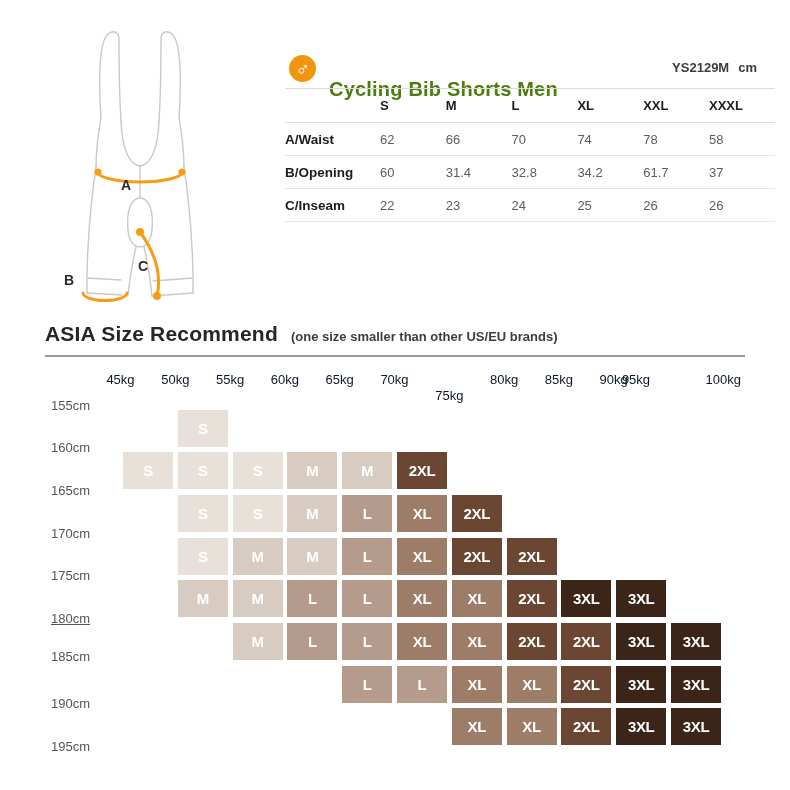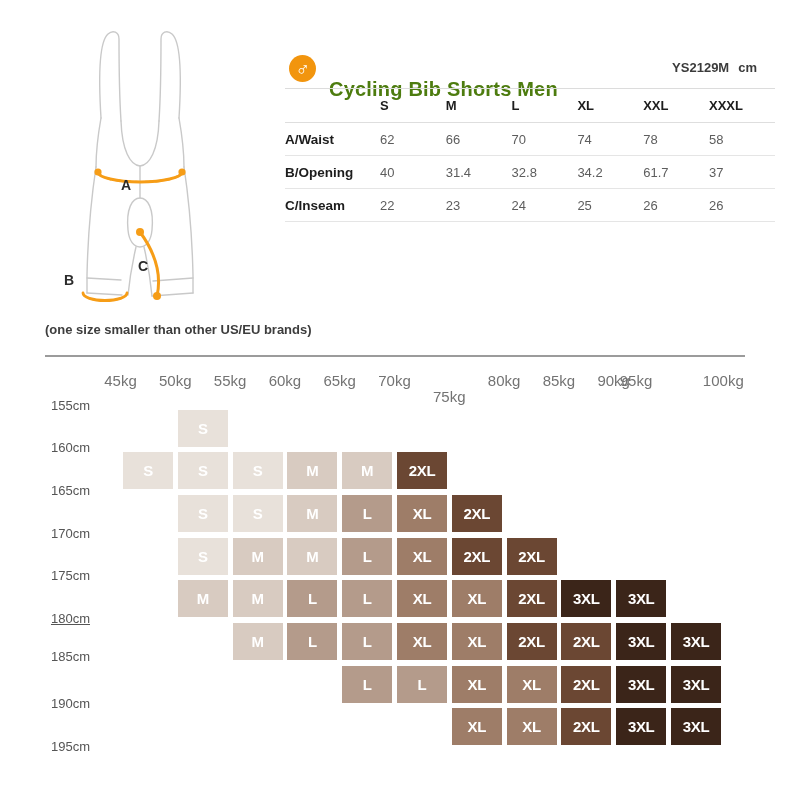--- a/index.html
+++ b/index.html
@@ -23,21 +23,21 @@
   .trow.head .tcell{font-weight:bold;color:#1d1d1d;}
   
   .bib-art{position:absolute;left:40px;top:25px;}
   
   .asia-head{position:absolute;left:45px;top:322px;display:flex;align-items:flex-end;gap:13px;}
   .asia-title{font-size:21px;font-weight:bold;color:#262626;letter-spacing:0.2px;}
   .asia-sub{font-size:13px;font-weight:bold;color:#3d3d3d;padding-bottom:2px;}
   .asia-rule{position:absolute;left:45px;top:355px;width:700px;height:2px;background:#9b9b9b;}
   
   .size-grid{position:absolute;left:0;top:0;width:790px;height:790px;pointer-events:none;}
-  .wlabel{position:absolute;width:60px;text-align:center;font-size:15px;color:#737373;}
+  .wlabel{position:absolute;width:60px;text-align:center;font-size:13px;color:#0f172a;}
   .hlabel{position:absolute;width:56px;text-align:right;font-size:13px;color:#555;}
   .cell{position:absolute;width:50px;height:37px;display:flex;align-items:center;justify-content:center;
         color:#fff;font-weight:bold;font-size:15px;letter-spacing:-0.3px;}
 </style>
 </head>
 <body>
 
 <div id="page">
 
   <svg class="bib-art" width="230" height="290" viewBox="0 0 230 290">
@@ -111,39 +111,40 @@
         <div class="tcell lbl">A/Waist</div>
         <div class="tcell">62</div>
         <div class="tcell">66</div>
         <div class="tcell">70</div>
         <div class="tcell">74</div>
         <div class="tcell">78</div>
         <div class="tcell">58</div>
       </div>
       <div class="trow">
         <div class="tcell lbl">B/Opening</div>
-        <div class="tcell">40</div>
+        <div class="tcell">60</div>
         <div class="tcell">31.4</div>
         <div class="tcell">32.8</div>
         <div class="tcell">34.2</div>
         <div class="tcell">61.7</div>
         <div class="tcell">37</div>
       </div>
       <div class="trow">
         <div class="tcell lbl">C/Inseam</div>
         <div class="tcell">22</div>
         <div class="tcell">23</div>
         <div class="tcell">24</div>
         <div class="tcell">25</div>
         <div class="tcell">26</div>
         <div class="tcell">26</div>
       </div>
     </div>
 
   <div class="asia-head">
+    <div class="asia-title">ASIA Size Recommend</div>
     <div class="asia-sub">(one size smaller than other US/EU brands)</div>
   </div>
   <div class="asia-rule"></div>
 
   <div class="size-grid">
       <div class="wlabel" style="left: 90.5px; top: 372px;">45kg</div>
       <div class="wlabel" style="left: 145.3px; top: 372px;">50kg</div>
       <div class="wlabel" style="left: 200.1px; top: 372px;">55kg</div>
       <div class="wlabel" style="left: 254.9px; top: 372px;">60kg</div>
       <div class="wlabel" style="left: 309.7px; top: 372px;">65kg</div>

